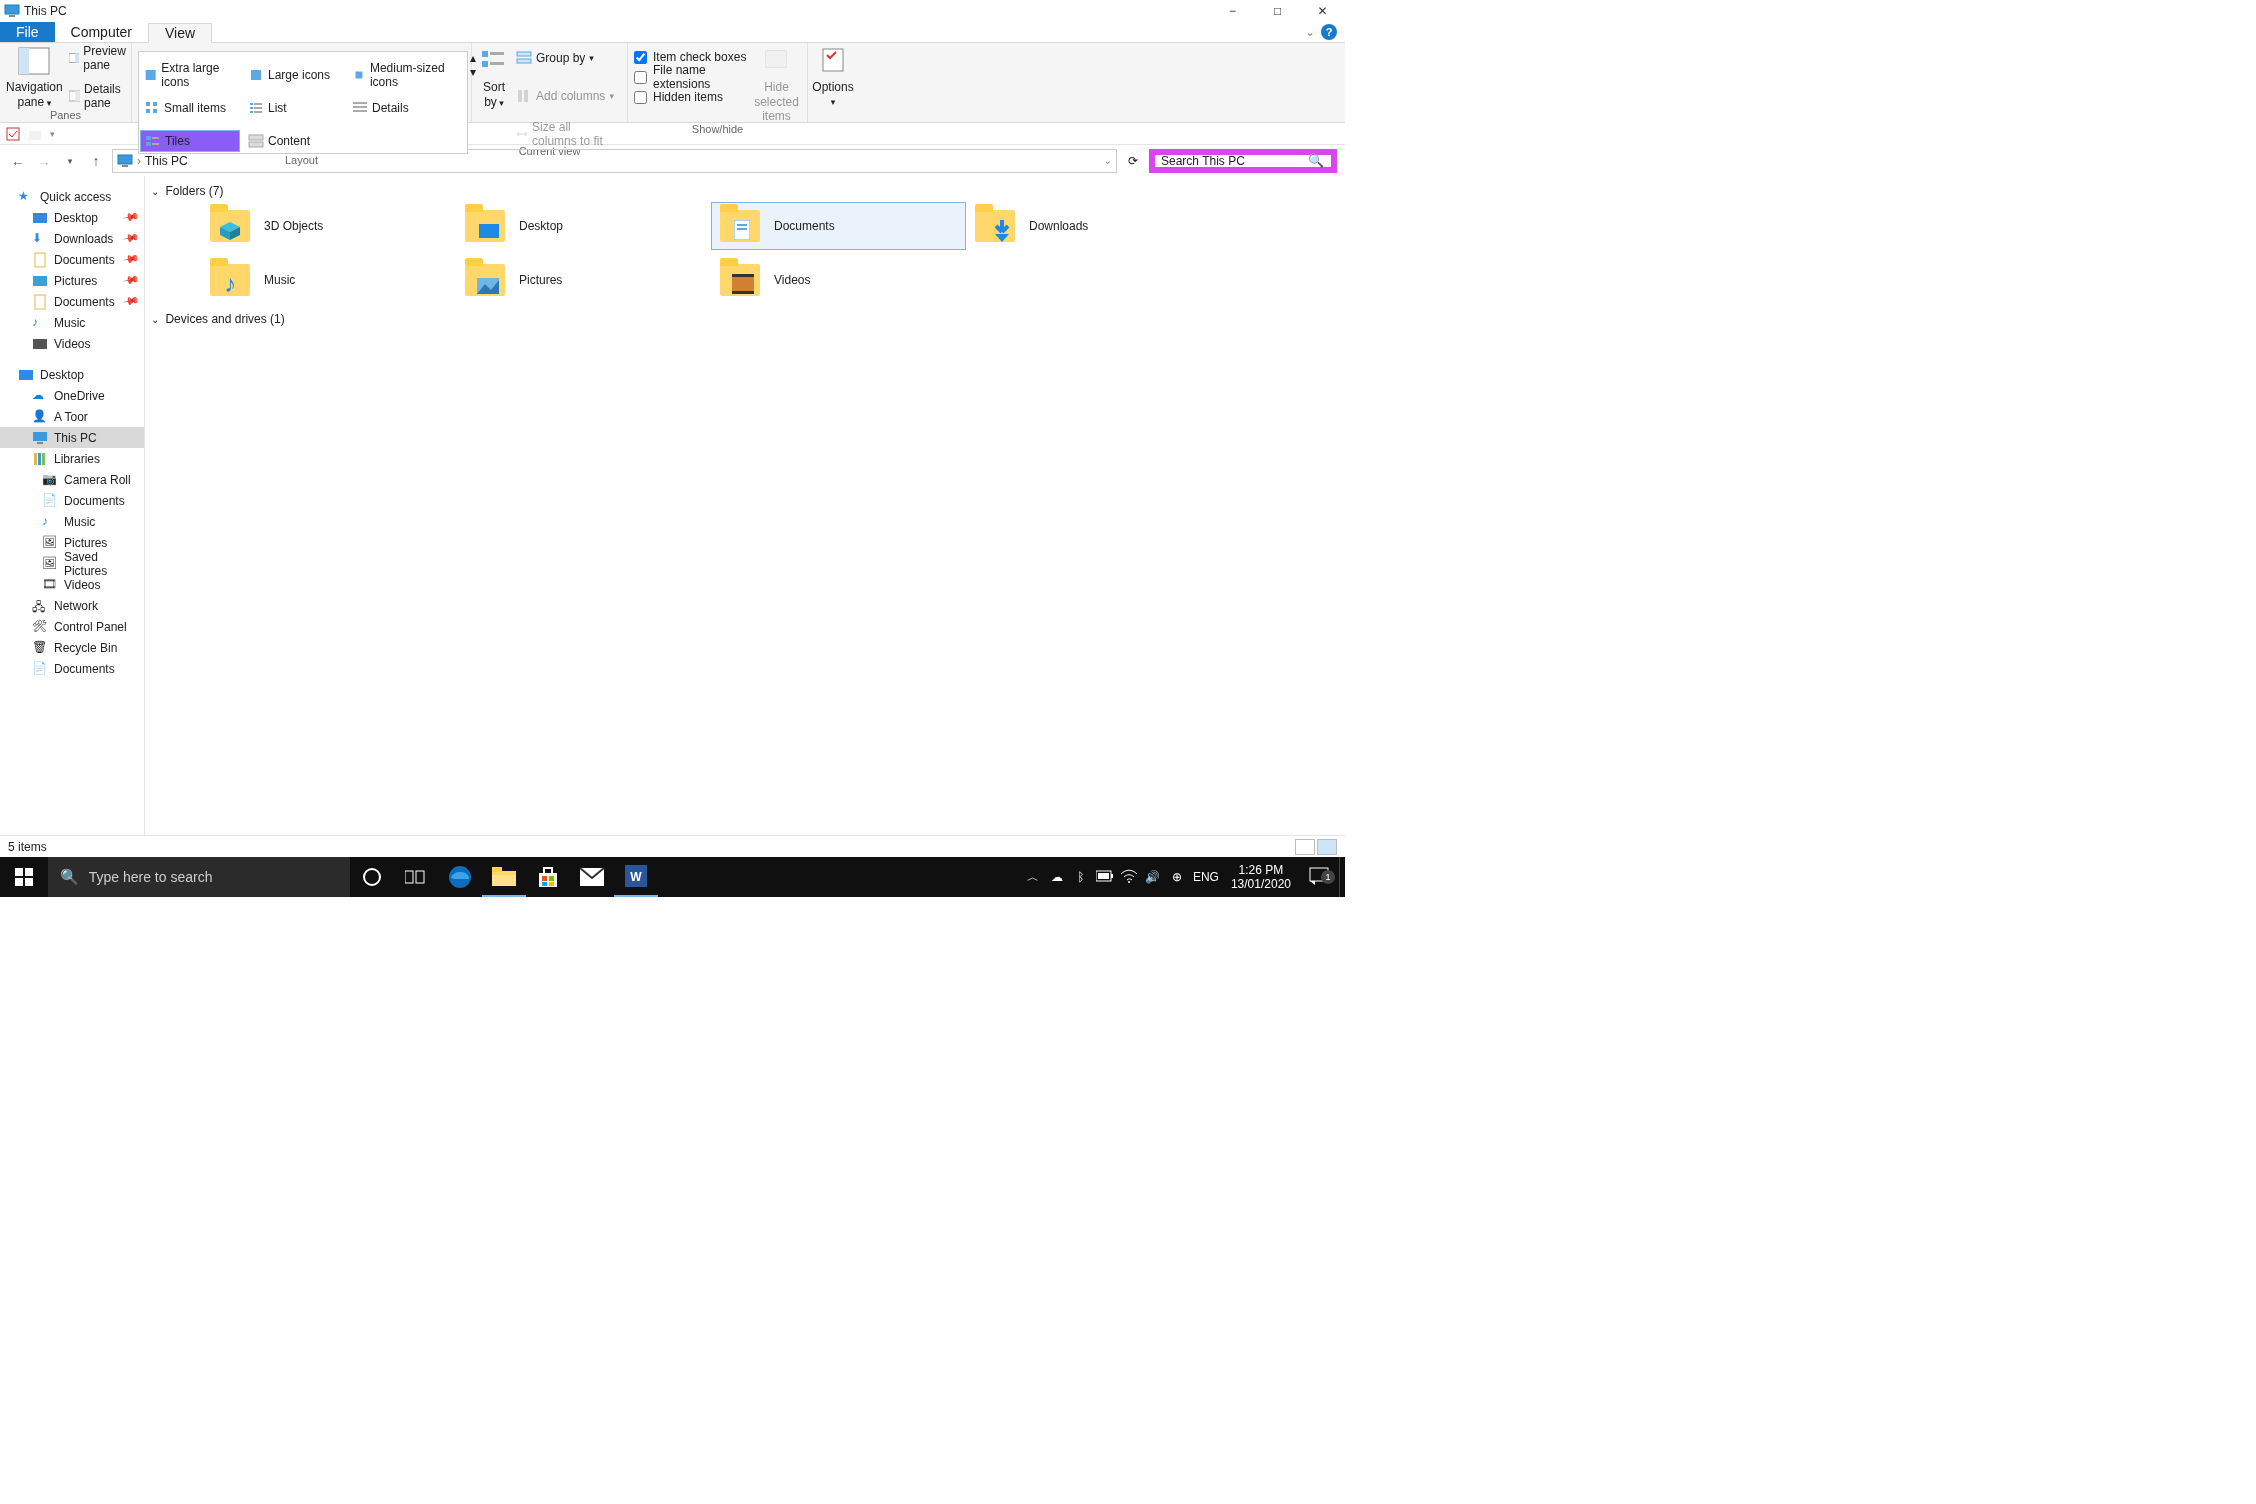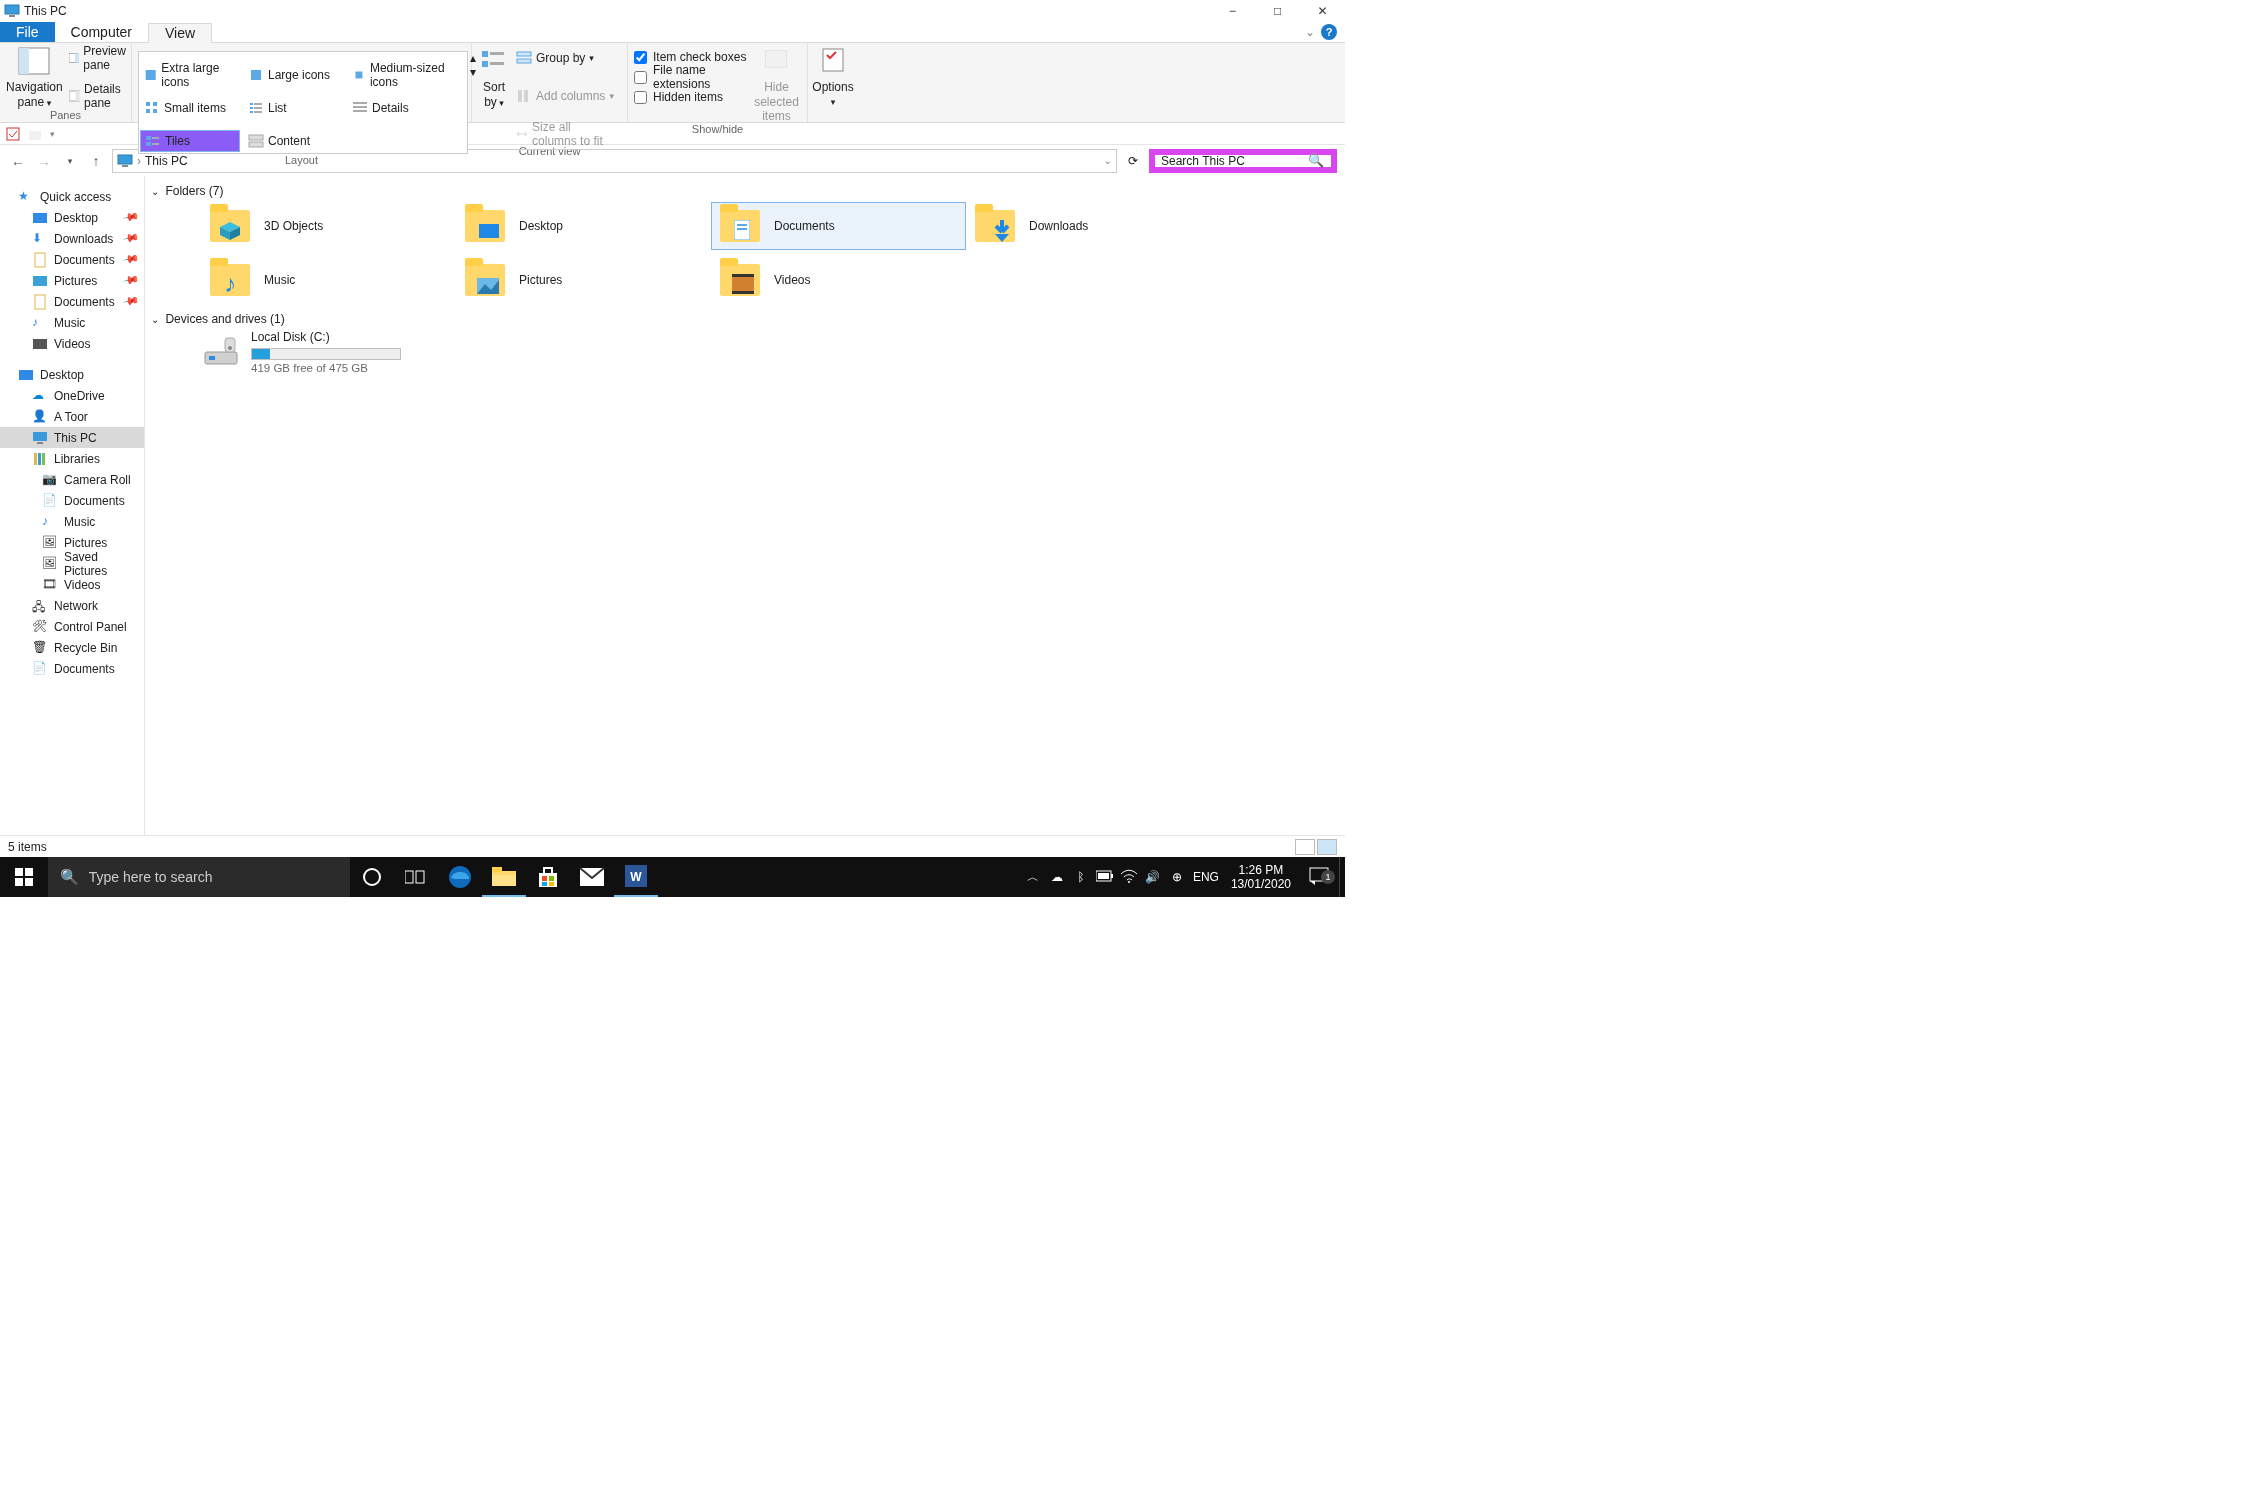--- a/index.html
+++ b/index.html
@@ -539,37 +539,20 @@
             </svg>
           </div>
           <span>Videos</span>
         </div>
     </div>
 
     <div class="section-hdr" style="margin-top:8px">
         <span class="chev">⌄</span>
         <span>Devices and drives (1)</span>
       </div>
-    <div class="drive-row">
-      <div class="drive-tile">
-        <svg class="dicon" viewBox="0 0 40 40">
-            <rect x="4" y="22" width="32" height="12" rx="2" fill="#d0d0d0" stroke="#999"></rect>
-            <rect x="8" y="26" width="6" height="4" fill="#2e8ae6"></rect>
-            <rect x="24" y="8" width="10" height="14" rx="3" fill="#ddd" stroke="#aaa"></rect>
-            <circle cx="29" cy="18" r="2" fill="#888"></circle>
-          </svg>
-        <div>
-          <div>Local Disk (C:)</div>
-          <div class="bar">
-              <div class="fill" id="drive-fill" style="width: 12%;"></div>
-            </div>
-          <div class="sub">419 GB free of 475 GB</div>
-        </div>
-      </div>
-    </div>
   </div>
 </div>
 
 <div class="statusbar">
   <span>5 items</span>
   <div class="views">
     <div></div>
     <div style="background:#cde6f7"></div>
   </div>
 </div>

